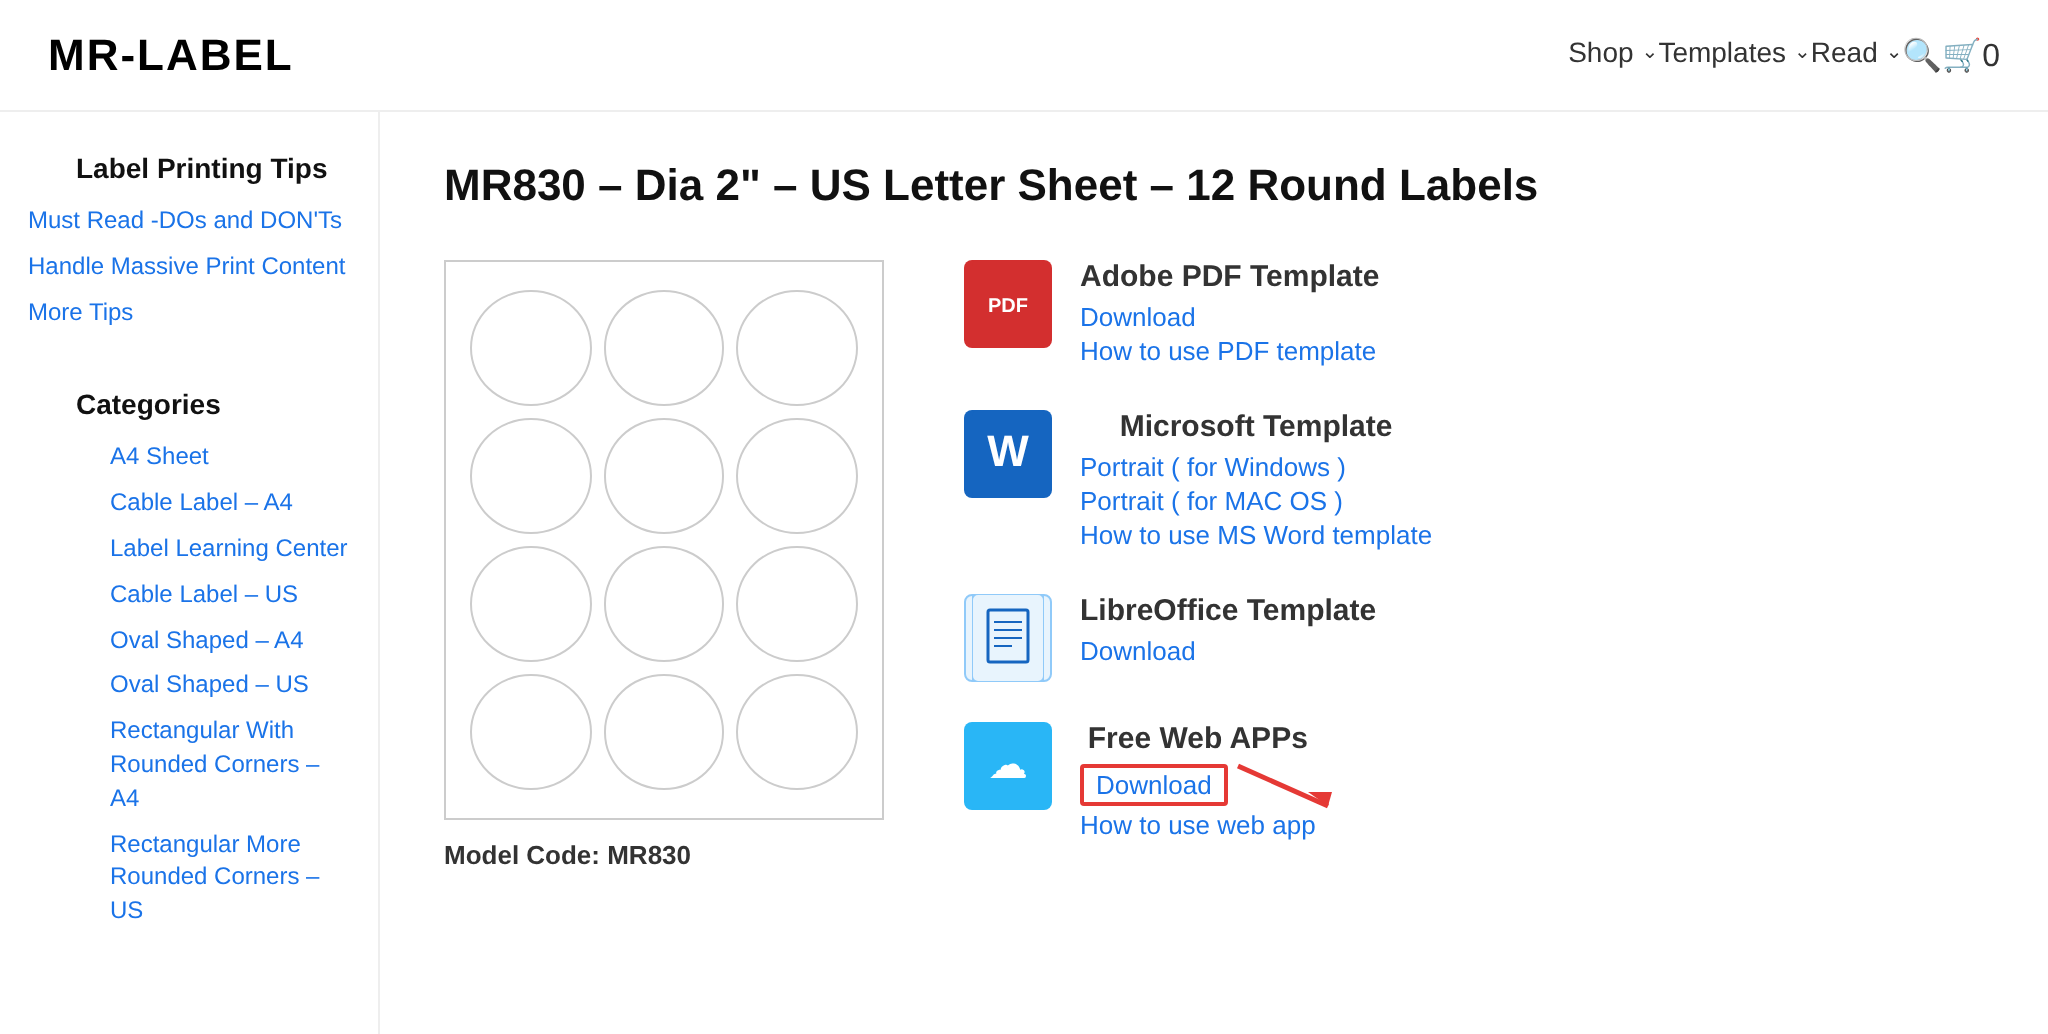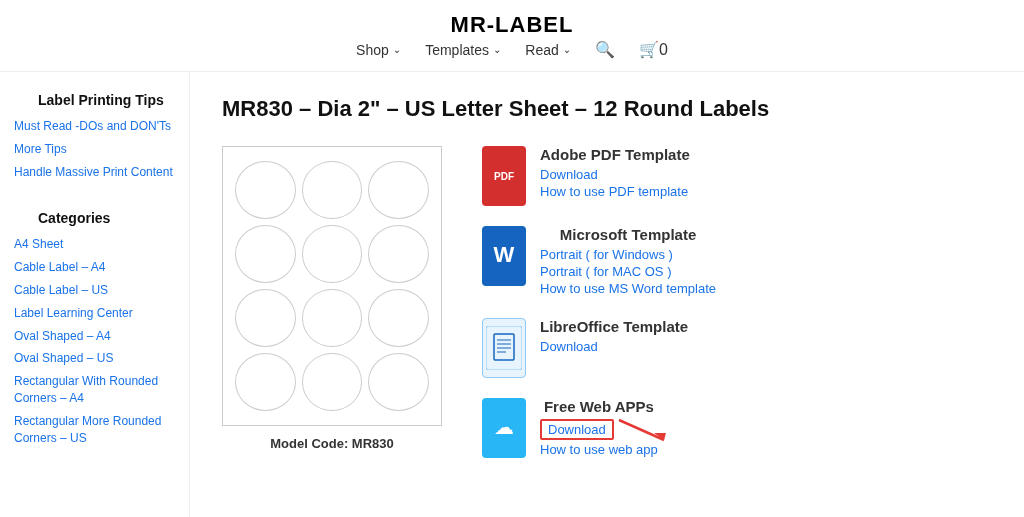--- a/index.html
+++ b/index.html
@@ -5,35 +5,33 @@
     * { margin: 0; padding: 0; box-sizing: border-box; }
     body { font-family: Arial, sans-serif; font-size: 14px; color: #333; background: #fff; }
 
     
     header {
       display: flex;
       align-items: center;
       justify-content: space-between;
       padding: 12px 24px;
       border-bottom: 1px solid #eee;
-      height: 72px;
-      flex-direction: column;
+      height: 56px;
     }
     .logo {
       font-family: 'Arial Black', Arial, sans-serif;
       font-weight: 900;
       font-size: 22px;
       letter-spacing: 1px;
       color: #000;
       text-decoration: none;
     }
     .header-nav {
       display: flex;
-      align-items: center;
-      gap: 24px;
+      align-items: flex-start;
     }
     .nav-item {
       color: #333;
       font-size: 14px;
       cursor: pointer;
       display: flex;
       align-items: center;
       gap: 4px;
       text-decoration: none;
     }
@@ -70,21 +68,21 @@
     .sidebar-link {
       display: block;
       color: #1a73e8;
       text-decoration: none;
       margin-bottom: 6px;
       font-size: 12px;
       line-height: 1.4;
       cursor: pointer;
     }
     .sidebar-divider { height: 24px; }
-    .sidebar-categories { margin-top: 4px; }
+    .sidebar-categories { margin-top: 4px; margin-left: 41px; }
 
     
     .main-content {
       flex: 1;
       padding: 24px 32px;
     }
     .page-title {
       font-size: 22px;
       font-weight: 700;
       color: #111;
@@ -93,21 +91,21 @@
 
     .content-area {
       display: flex;
       gap: 40px;
     }
 
     
     .label-preview {
       display: flex;
       flex-direction: column;
-      align-items: center;
+      align-items: flex-start;
     }
     .label-sheet {
       width: 220px;
       height: 280px;
       border: 1px solid #ccc;
       background: #fff;
       display: grid;
       grid-template-columns: repeat(3, 1fr);
       grid-template-rows: repeat(4, 1fr);
       padding: 14px 12px;
@@ -132,21 +130,21 @@
       flex-direction: column;
       gap: 20px;
     }
     .template-row {
       display: flex;
       align-items: flex-start;
       gap: 14px;
     }
     .template-icon {
       width: 44px;
-      height: 60px;
+      height: 44px;
       display: flex;
       align-items: center;
       justify-content: center;
       flex-shrink: 0;
       border-radius: 4px;
       font-size: 22px;
     }
     .pdf-icon {
       background: #d32f2f;
       color: #fff;
@@ -223,31 +221,31 @@
     <button class="cart-btn">
       🛒<span>0</span>
     </button>
   </nav>
 </header>
 
 <div class="page-layout">
   <aside class="sidebar">
     <div class="sidebar-section-title">Label Printing Tips</div>
     <a class="sidebar-link">Must Read -DOs and DON'Ts</a>
+    <a class="sidebar-link">Handle Massive Print Content</a>
     <a class="sidebar-link">More Tips</a>
-    <a class="sidebar-link">Handle Massive Print Content</a>
 
     <div class="sidebar-divider"></div>
 
     <div class="sidebar-section-title">Categories</div>
     <div class="sidebar-categories">
       <a class="sidebar-link">A4 Sheet</a>
       <a class="sidebar-link">Cable Label – A4</a>
+      <a class="sidebar-link">Label Learning Center</a>
       <a class="sidebar-link">Cable Label – US</a>
-      <a class="sidebar-link">Label Learning Center</a>
       <a class="sidebar-link">Oval Shaped – A4</a>
       <a class="sidebar-link">Oval Shaped – US</a>
       <a class="sidebar-link">Rectangular With Rounded Corners – A4</a>
       <a class="sidebar-link">Rectangular More Rounded Corners – US</a>
     </div>
   </aside>
 
   <main class="main-content">
     <h1 class="page-title">MR830 – Dia 2" – US Letter Sheet – 12 Round Labels</h1>
 

